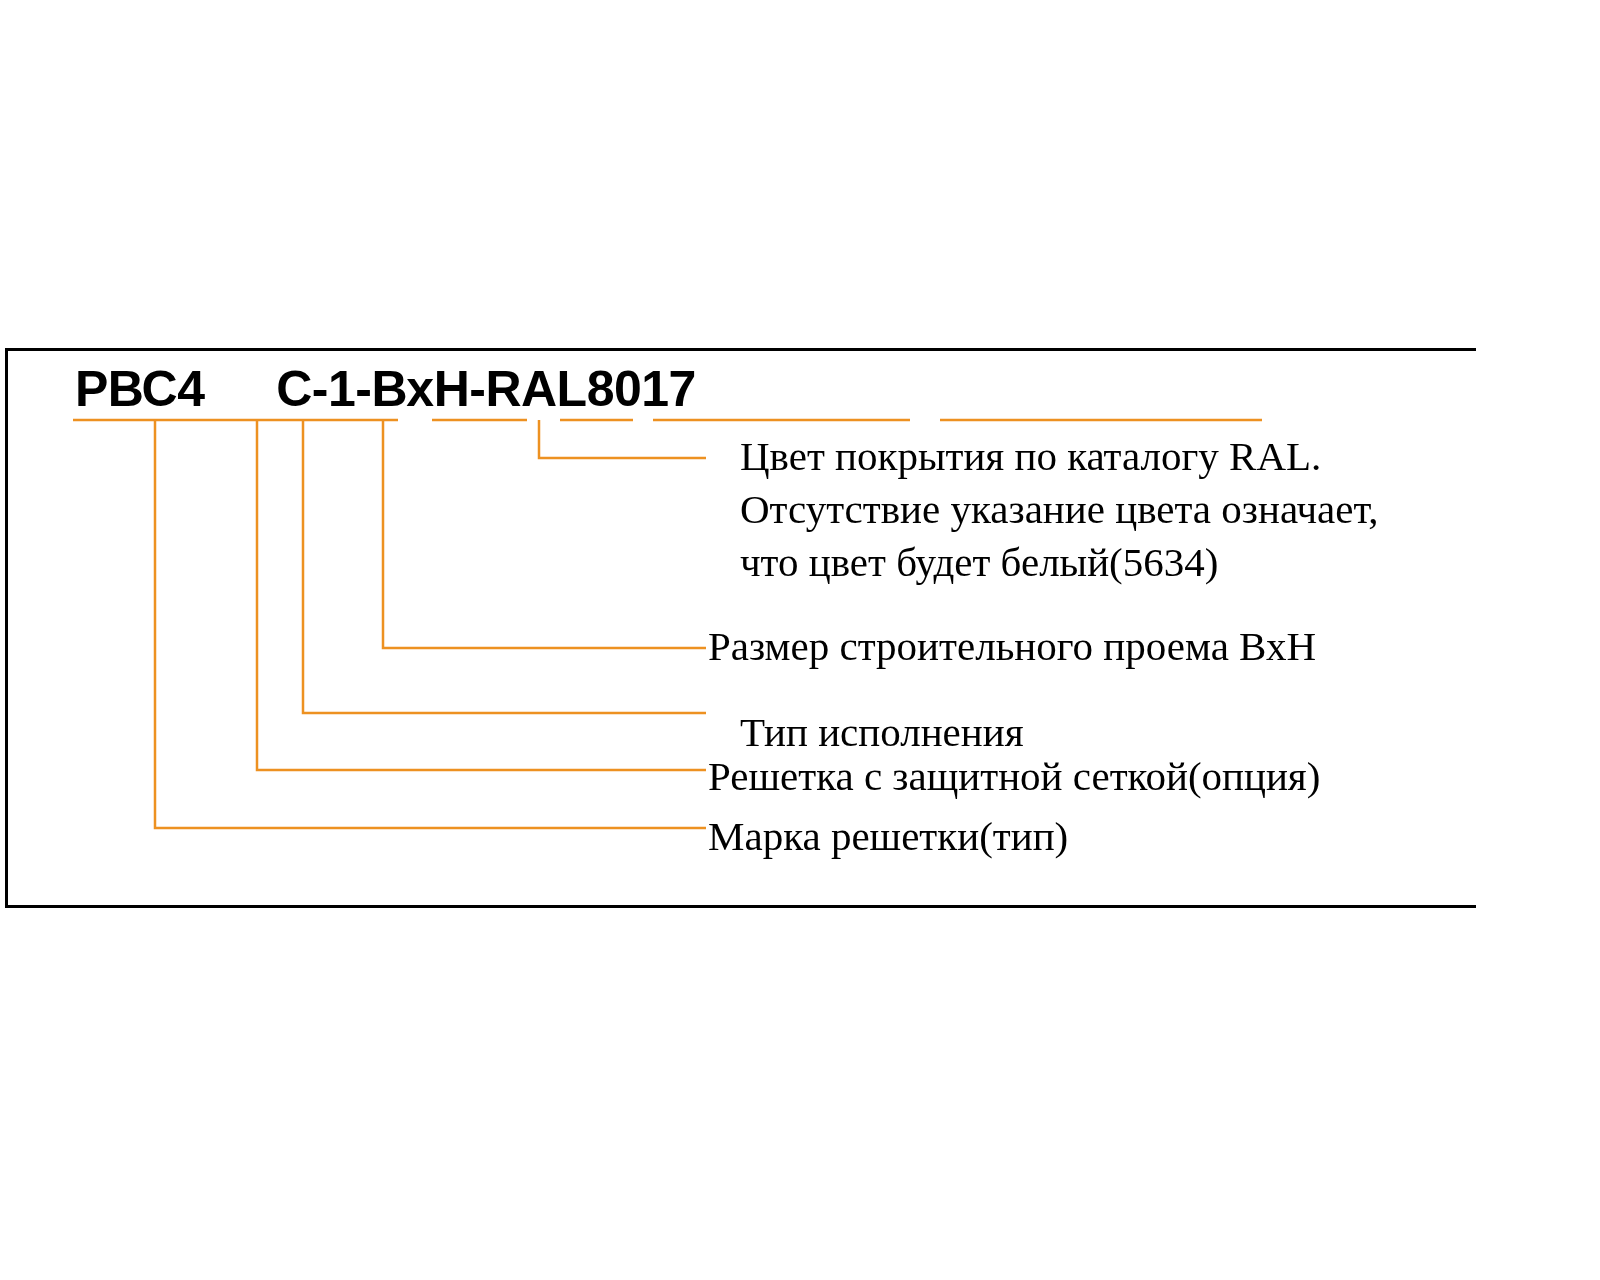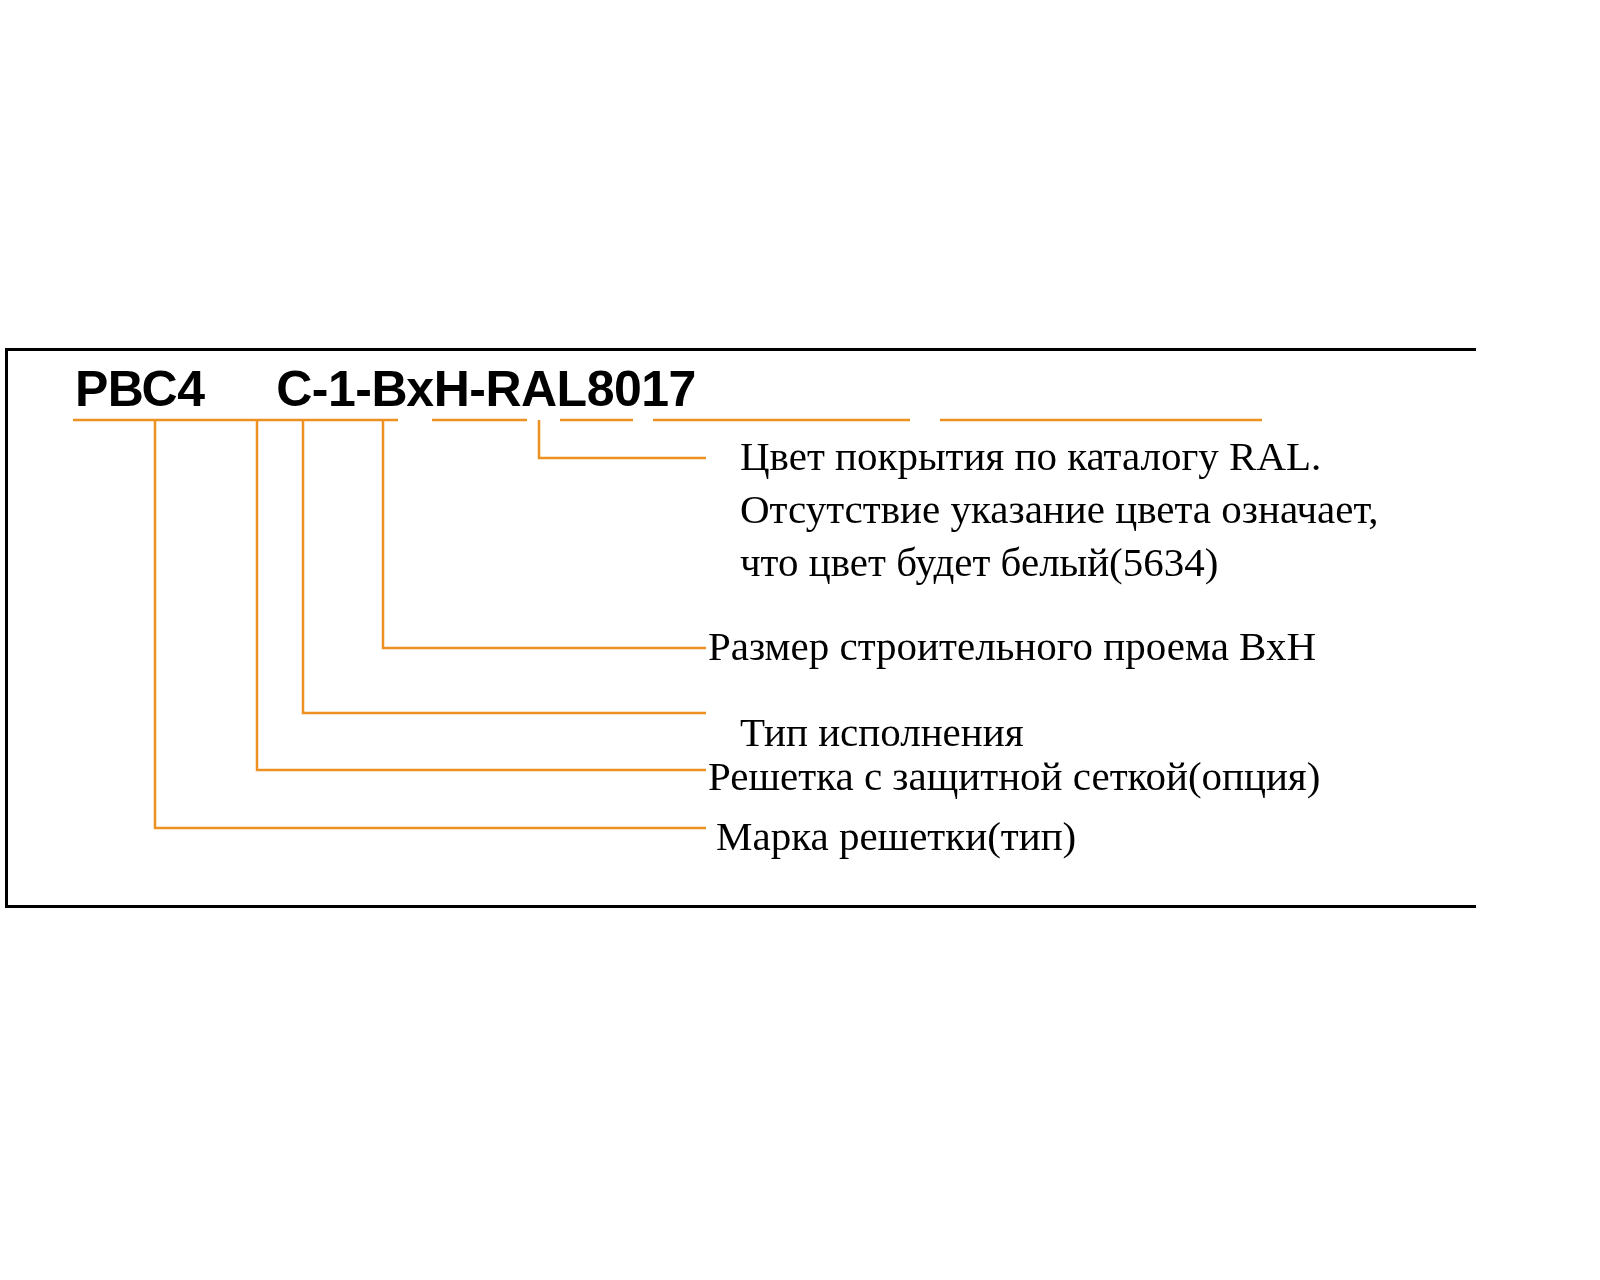--- a/index.html
+++ b/index.html
@@ -67,21 +67,21 @@
     font-size: 41px;
     line-height: 53px;
     white-space: pre;
   }
   .label.block { white-space: normal; }
 
   #label-ral   { left: 708px; top: 430px; width: 860px; margin-left: 32px; }
   #label-size  { left: 708px; top: 620px; }
   #label-type  { left: 740px; top: 690px; margin-top: 16px; }
   #label-mesh  { left: 708px; top: 750px; }
-  #label-brand { left: 708px; top: 810px; margin-left: 8px; }
+  #label-brand { left: 708px; top: 810px; }
 </style>
 </head>
 <body>
 
 <div id="page">
 
   <div id="frame"></div>
 
   <div id="code"><span>РВС4</span><span class="gap">   </span><span>С-1-ВхН-RAL8017</span></div>
 

